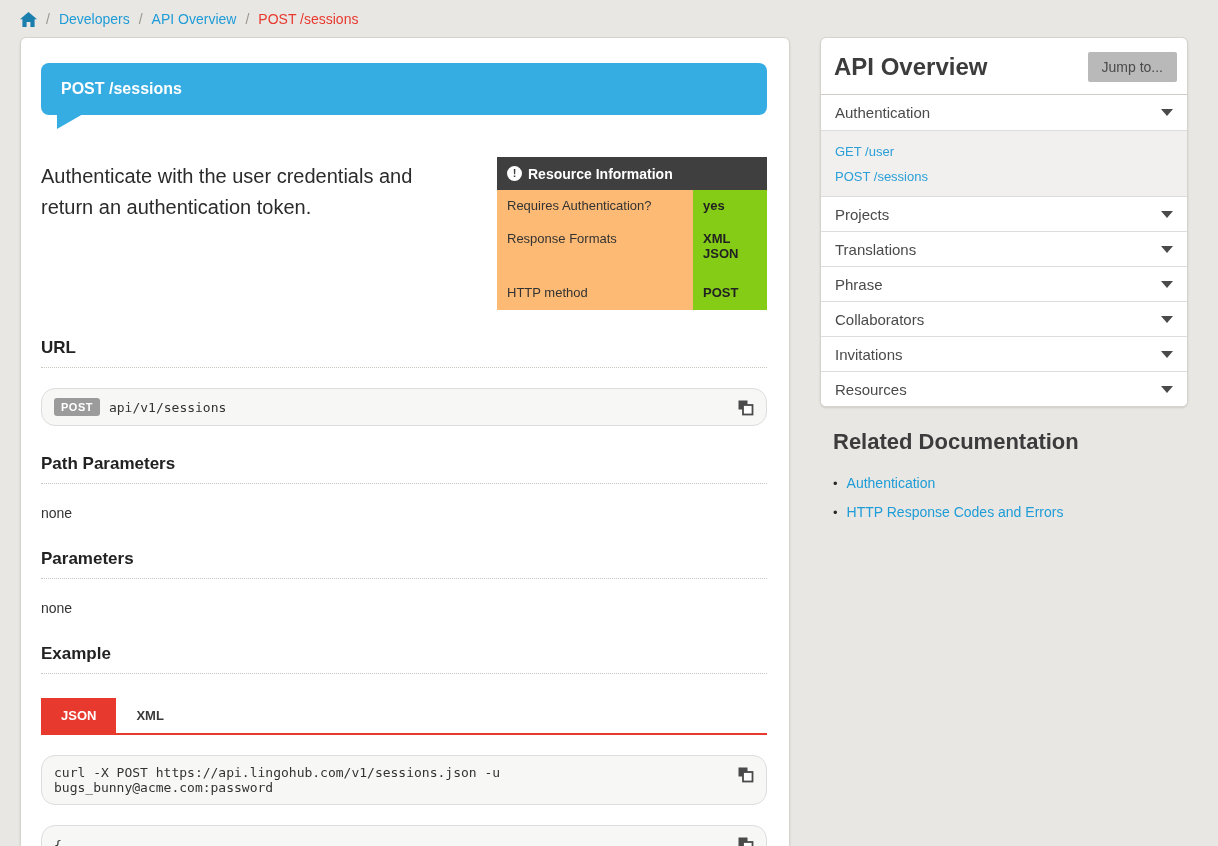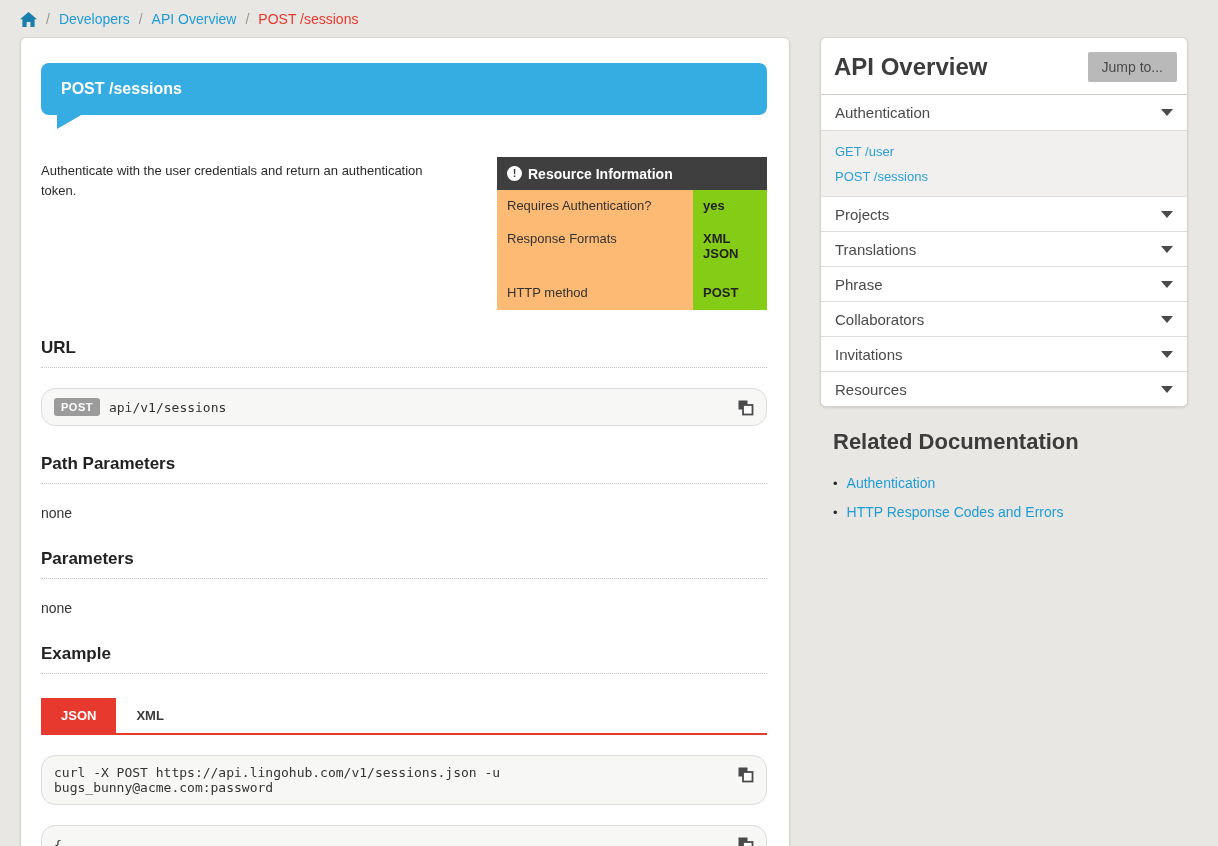--- a/index.html
+++ b/index.html
@@ -51,21 +51,21 @@
   .bubble h1 { color: #fff; font-size: 16px; font-weight: bold; }
   .bubble-tail {
     position: absolute; left: 16px; bottom: -14px;
     width: 0; height: 0;
     border-top: 15px solid #35ace2;
     border-right: 26px solid transparent;
   }
 
   
   .intro-row { display: flex; justify-content: space-between; margin-bottom: 28px; }
-  .description { width: 420px; font-size: 13px; line-height: 1.55; color: #2b2b2b; padding-top: 4px; }
+  .description { width: 420px; font-size: 20px; line-height: 1.55; color: #2b2b2b; padding-top: 4px; }
 
   .resource-box { width: 270px; font-size: 13px; }
   .resource-header {
     background: #3f3f3f; color: #fff;
     display: flex; align-items: center;
     height: 33px; padding-left: 10px;
     font-weight: bold; font-size: 14px;
   }
   .info-icon {
     display: inline-block; width: 15px; height: 15px;

